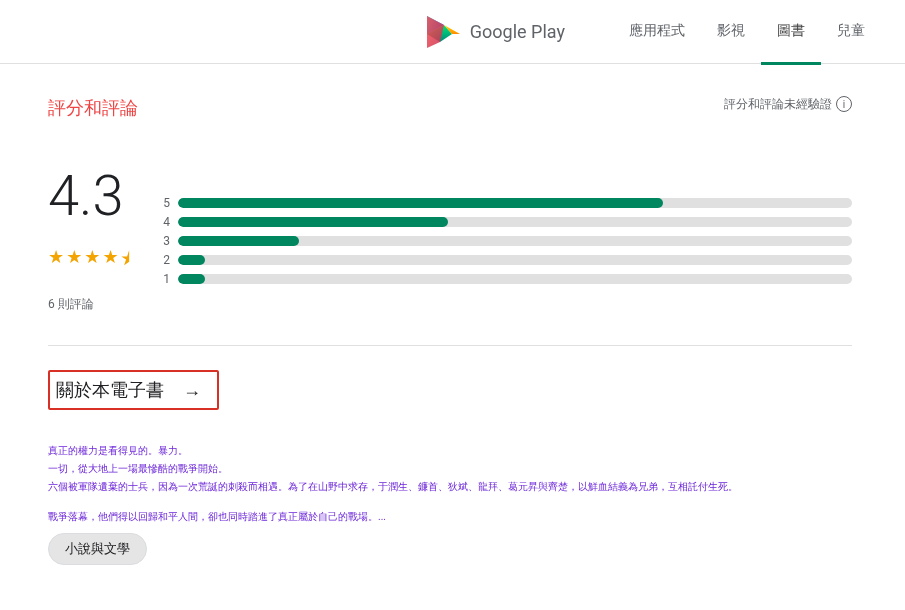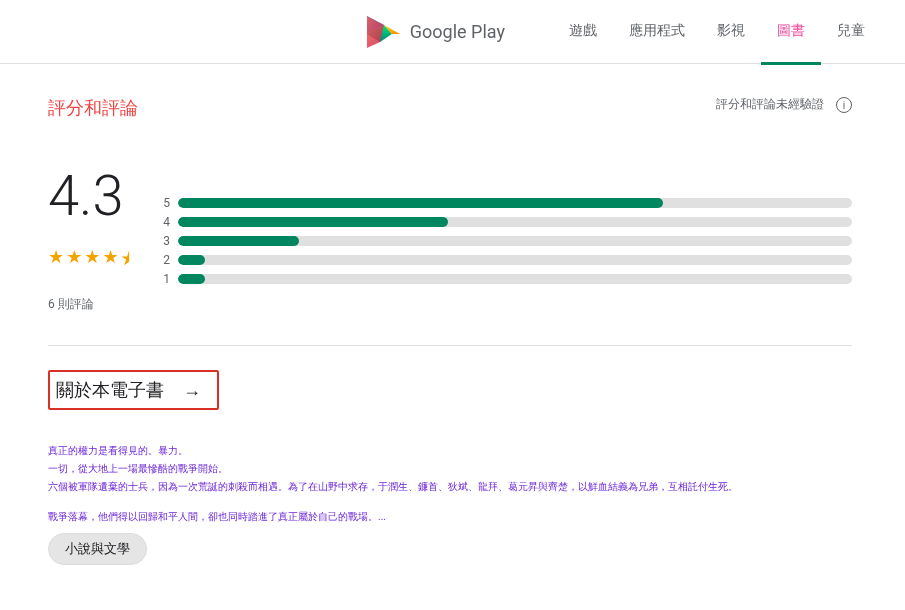--- a/index.html
+++ b/index.html
@@ -51,21 +51,21 @@
       align-items: center;
       font-size: 14px;
       color: #5f6368;
       cursor: pointer;
       border-bottom: 3px solid transparent;
       position: relative;
       top: 1px;
       font-weight: 500;
     }
     .nav-item.active {
-      color: #ec4899;
+      color: #404040;
       border-bottom: 3px solid #01875f;
     }
 
     
     .content {
       padding: 32px 48px;
       max-width: 900px;
     }
 
     
@@ -78,22 +78,22 @@
     .ratings-verified {
       display: flex;
       justify-content: space-between;
       align-items: flex-start;
       margin-bottom: 24px;
     }
     .verified-text {
       font-size: 12px;
       color: #5f6368;
       display: flex;
-      align-items: flex-end;
-      gap: 12px;
+      align-items: flex-start;
+      gap: 4px;
     }
     .info-icon {
       width: 16px;
       height: 16px;
       border: 1.5px solid #5f6368;
       border-radius: 50%;
       display: inline-flex;
       align-items: center;
       justify-content: center;
       font-size: 10px;
@@ -238,21 +238,20 @@
       </defs>
 
       <polygon points="5,4 22,13 5,22" fill="url(#g1)"></polygon>
       <polygon points="5,22 22,13 30,22 18,30" fill="url(#g4)"></polygon>
       <polygon points="22,13 38,22 30,22" fill="url(#g2)"></polygon>
       <polygon points="5,4 22,13 18,30 5,36" fill="url(#g3)" opacity="0.85"></polygon>
     </svg>
     <span class="logo-text">Google Play</span>
   </a>
   <nav class="nav">
-    <div class="nav-item">遊戲</div>
     <div class="nav-item">應用程式</div>
     <div class="nav-item">影視</div>
     <div class="nav-item active">圖書</div>
     <div class="nav-item">兒童</div>
   </nav>
 </header>
 
 <main class="content">
 
   

